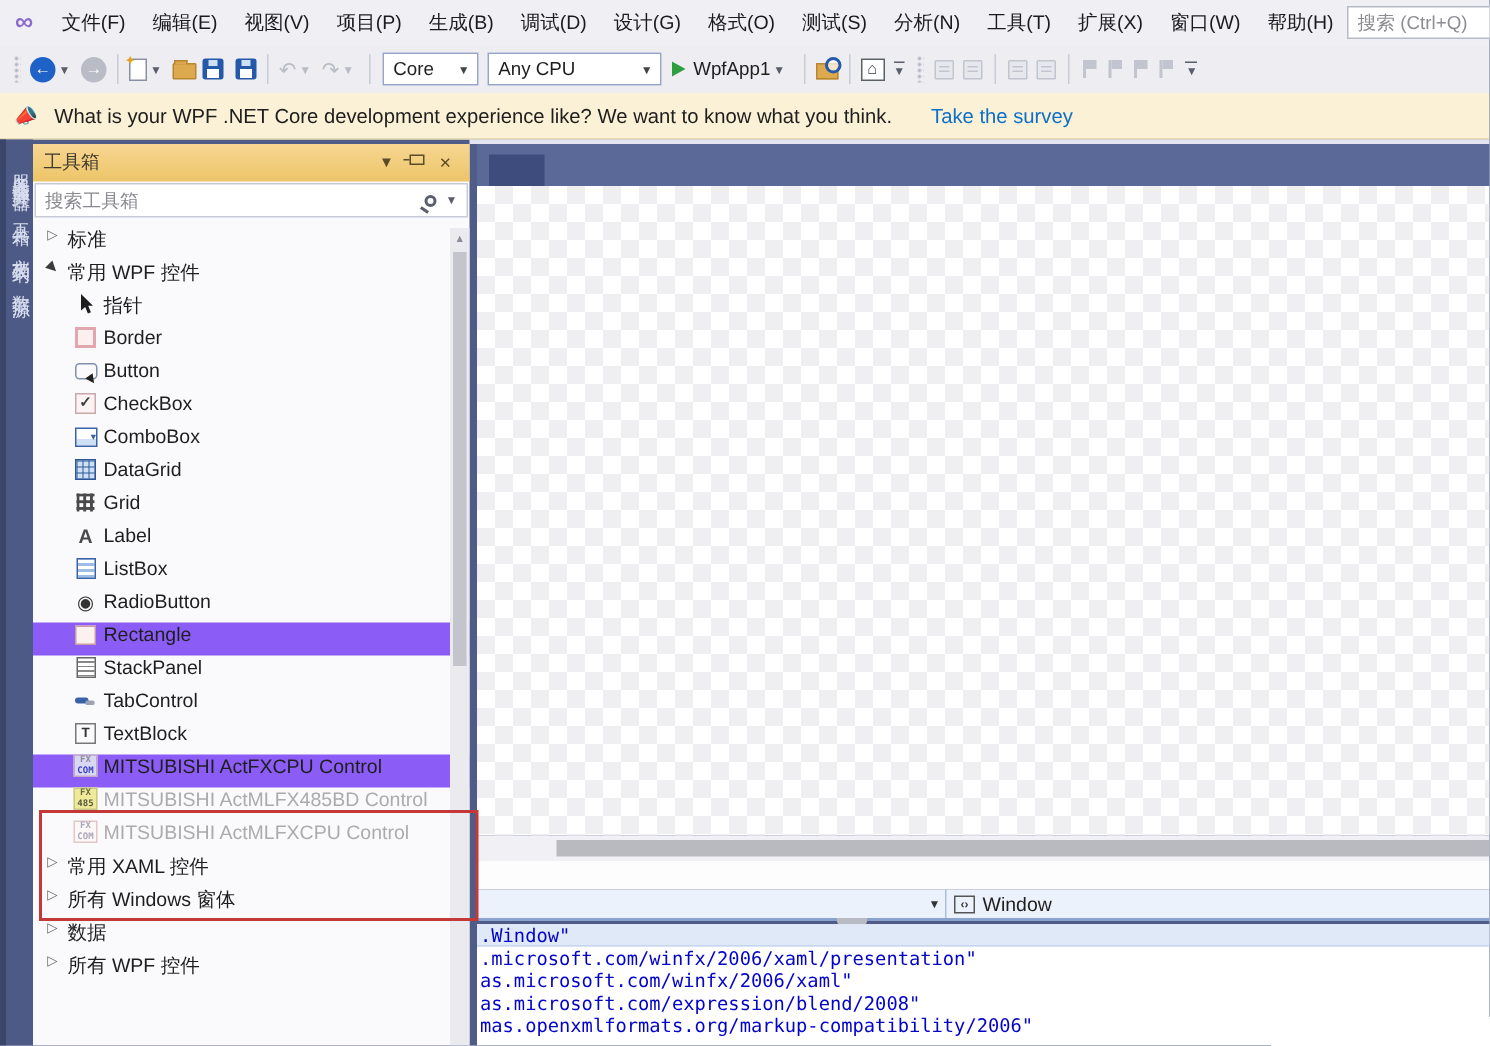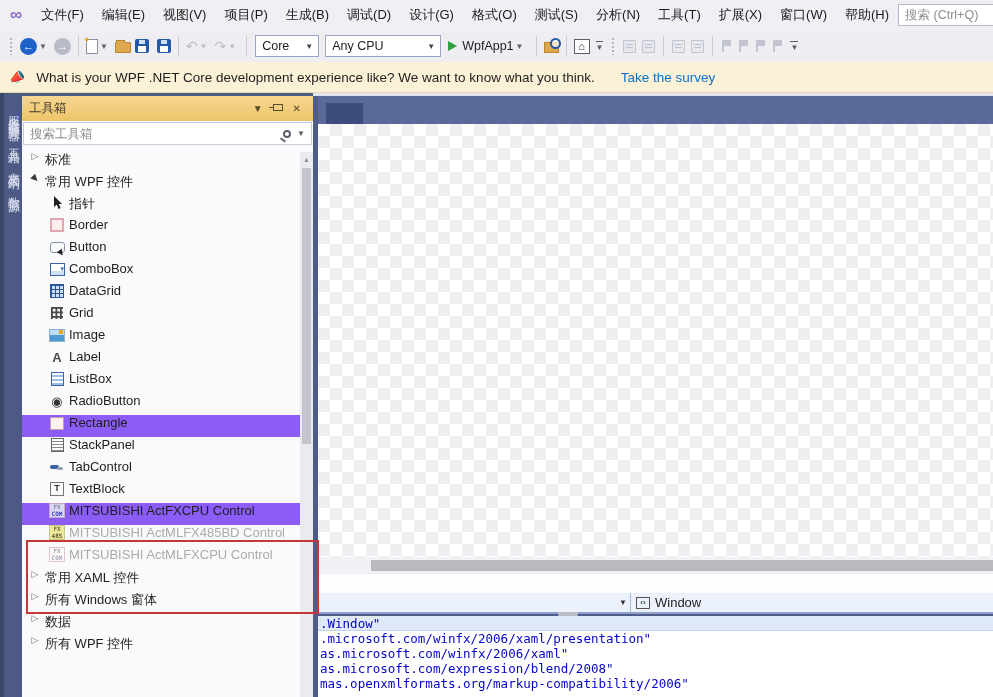--- a/index.html
+++ b/index.html
@@ -321,34 +321,34 @@
       </div>
       <div class="trow itm">
         <span class="ic ic-border"></span>
         <span class="lbl">Border</span>
       </div>
       <div class="trow itm">
         <span class="ic ic-button"></span>
         <span class="lbl">Button</span>
       </div>
       <div class="trow itm">
+        <span class="ic ic-checkbox"></span>
+        <span class="lbl">CheckBox</span>
+      </div>
+      <div class="trow itm">
         <span class="ic ic-combobox"></span>
         <span class="lbl">ComboBox</span>
       </div>
       <div class="trow itm">
         <span class="ic ic-datagrid"></span>
         <span class="lbl">DataGrid</span>
       </div>
       <div class="trow itm">
         <span class="ic ic-grid"></span>
         <span class="lbl">Grid</span>
-      </div>
-      <div class="trow itm">
-        <span class="ic ic-image"></span>
-        <span class="lbl">Image</span>
       </div>
       <div class="trow itm">
         <span class="ic ic-label"></span>
         <span class="lbl">Label</span>
       </div>
       <div class="trow itm">
         <span class="ic ic-listbox"></span>
         <span class="lbl">ListBox</span>
       </div>
       <div class="trow itm">

